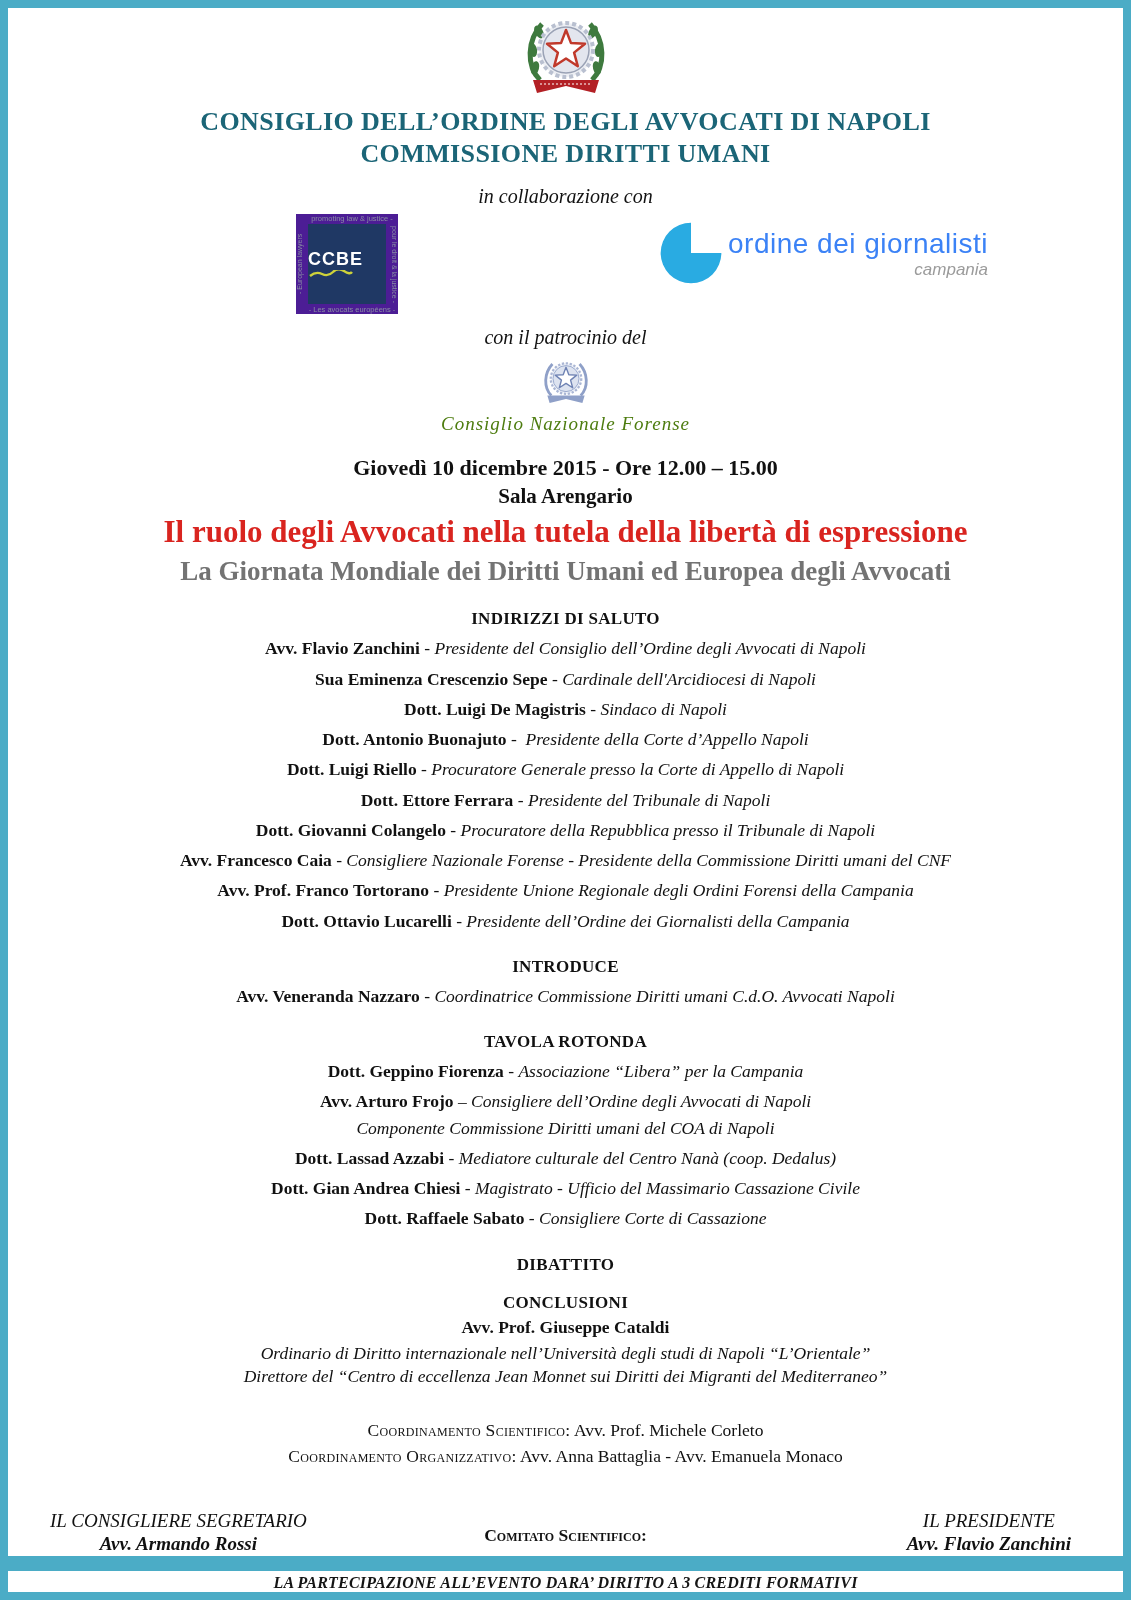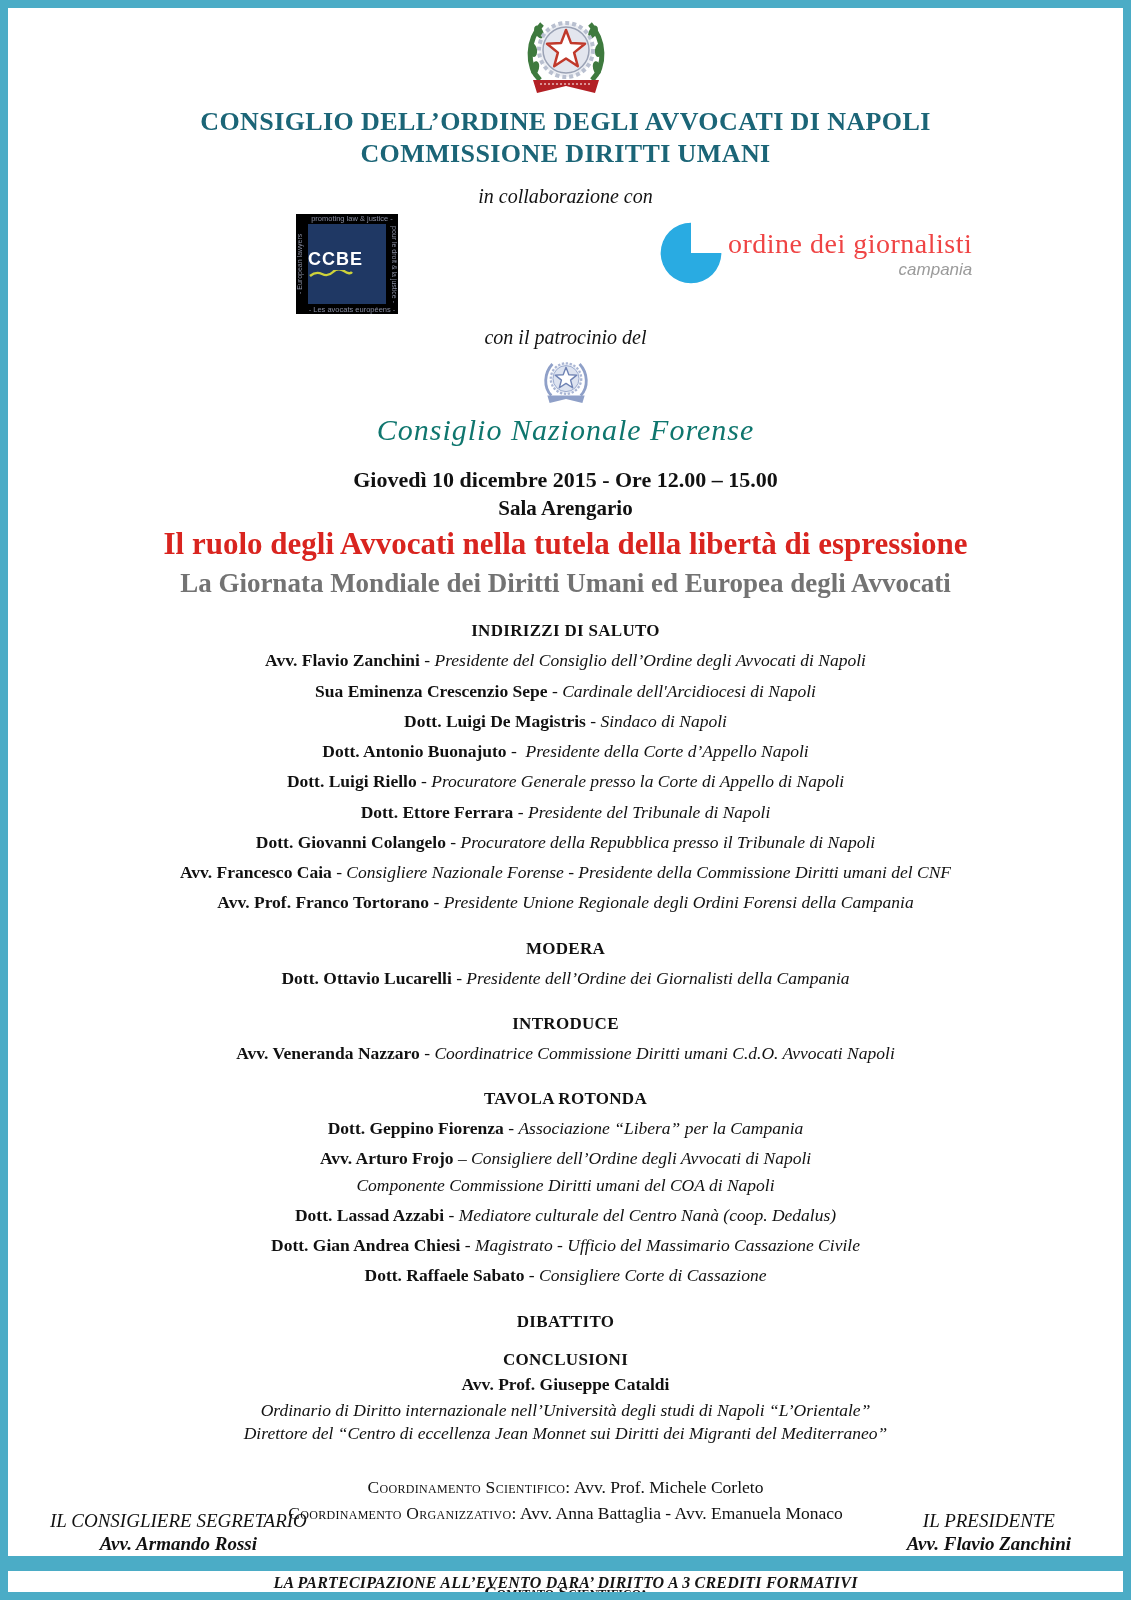--- a/index.html
+++ b/index.html
@@ -14,35 +14,35 @@
     overflow:hidden;
   }
   .center{text-align:center;}
   
   .emblem-wrap{text-align:center;margin-top:6px;}
   .org-name{margin-top:4px;line-height:1.22;font-weight:bold;font-size:26px;color:#1B6577;letter-spacing:0.4px;}
   .org-name div{margin:0;}
   
   .collab-label{margin-top:16px;font-style:italic;font-size:20px;}
   .logos-row{position:relative;height:108px;margin-top:2px;}
-  .ccbe{position:absolute;left:288px;top:4px;width:102px;height:100px;background:#000000;}
+  .ccbe{position:absolute;left:288px;top:4px;width:102px;height:100px;background:#4c1d95;}
   .ccbe-top{position:absolute;top:0;left:10px;right:0;font-family:"Liberation Sans",sans-serif;font-size:7.5px;color:#8a8fa3;text-align:center;}
   .ccbe-bottom{position:absolute;bottom:0;left:10px;right:0;font-family:"Liberation Sans",sans-serif;font-size:7.5px;color:#8a8fa3;text-align:center;}
   .ccbe-left{position:absolute;left:0;top:10px;bottom:10px;width:10px;font-family:"Liberation Sans",sans-serif;font-size:7px;color:#8a8fa3;writing-mode:vertical-rl;transform:rotate(180deg);text-align:center;}
   .ccbe-right{position:absolute;right:0;top:10px;bottom:10px;width:10px;font-family:"Liberation Sans",sans-serif;font-size:7px;color:#8a8fa3;writing-mode:vertical-rl;text-align:center;}
   .ccbe-core{position:absolute;left:12px;top:10px;width:78px;height:80px;background:#1F3864;color:#fff;
     display:flex;flex-direction:column;align-items:flex-start;justify-content:center;}
   .ccbe-word{font-family:"Liberation Sans",sans-serif;font-weight:bold;font-size:18px;letter-spacing:1px;}
   .odg{position:absolute;left:650px;top:10px;display:flex;align-items:flex-start;}
   .odg-text{margin-left:4px;margin-top:8px;text-align:right;}
-  .odg-name{font-family:Liberation Serif, serif;font-size:28px;color:#ef4444;letter-spacing:0.5px;text-align:right;}
+  .odg-name{font-family:Liberation Sans, sans-serif;font-size:28px;color:#3b82f6;letter-spacing:0.5px;text-align:right;}
   .odg-sub{font-family:"Liberation Sans",sans-serif;font-style:italic;font-size:17px;color:#9b9b9b;margin-top:0px;}
   .patron-label{margin-top:8px;font-style:italic;font-size:20px;}
   .cnf-emblem-wrap{text-align:center;margin-top:8px;}
-  .cnf-name{margin-top:2px;font-style:italic;font-size:30px;color:#0f766e;letter-spacing:1px;}
+  .cnf-name{margin-top:2px;font-style:italic;font-size:19px;color:#4d7c0f;letter-spacing:1px;}
   
   .date-line{margin-top:20px;font-weight:bold;font-size:22px;}
   .venue{margin-top:3px;font-weight:bold;font-size:21px;}
   .title-red{margin-top:5px;font-weight:bold;font-size:31px;color:#D9241F;}
   .title-teal{margin-top:6px;font-weight:bold;font-size:27px;color:#737373;}
   
   .sec-heading{margin-top:22px;margin-bottom:10px;font-weight:bold;font-size:17px;letter-spacing:0.3px;}
   .sec-heading.tight{margin-top:26px;}
   .person-line{font-size:17.5px;margin-bottom:11px;line-height:1.1;}
   .pname{font-weight:bold;}
@@ -146,21 +146,20 @@
     <div class="person-line"><span class="pname">Avv. Flavio Zanchini</span><span class="psep"> - </span><span class="prole">Presidente del Consiglio dell’Ordine degli Avvocati di Napoli</span></div>
     <div class="person-line"><span class="pname">Sua Eminenza Crescenzio Sepe</span><span class="psep"> - </span><span class="prole">Cardinale dell'Arcidiocesi di Napoli</span></div>
     <div class="person-line"><span class="pname">Dott. Luigi De Magistris</span><span class="psep"> - </span><span class="prole">Sindaco di Napoli</span></div>
     <div class="person-line"><span class="pname">Dott. Antonio Buonajuto</span><span class="psep"> -  </span><span class="prole">Presidente della Corte d’Appello Napoli</span></div>
     <div class="person-line"><span class="pname">Dott. Luigi Riello</span><span class="psep"> - </span><span class="prole">Procuratore Generale presso la Corte di Appello di Napoli</span></div>
     <div class="person-line"><span class="pname">Dott. Ettore Ferrara</span><span class="psep"> - </span><span class="prole">Presidente del Tribunale di Napoli</span></div>
     <div class="person-line"><span class="pname">Dott. Giovanni Colangelo</span><span class="psep"> - </span><span class="prole">Procuratore della Repubblica presso il Tribunale di Napoli</span></div>
     <div class="person-line"><span class="pname">Avv. Francesco Caia</span><span class="psep"> - </span><span class="prole">Consigliere Nazionale Forense  - Presidente della Commissione Diritti umani del CNF</span></div>
     <div class="person-line"><span class="pname">Avv. Prof. Franco Tortorano</span><span class="psep"> - </span><span class="prole">Presidente Unione Regionale degli Ordini Forensi della Campania</span></div>
 
-    <div class="sec-heading tight">MODERA</div>
     <div class="person-line"><span class="pname">Dott. Ottavio Lucarelli</span><span class="psep"> - </span><span class="prole">Presidente dell’Ordine dei Giornalisti della Campania</span></div>
 
     <div class="sec-heading tight">INTRODUCE</div>
     <div class="person-line"><span class="pname">Avv. Veneranda Nazzaro</span><span class="psep"> - </span><span class="prole">Coordinatrice Commissione Diritti umani C.d.O. Avvocati Napoli</span></div>
 
     <div class="sec-heading tight">TAVOLA ROTONDA</div>
     <div class="person-line"><span class="pname">Dott. Geppino Fiorenza</span><span class="psep"> - </span><span class="prole">Associazione  “Libera” per la Campania</span></div>
     <div class="person-line"><span class="pname">Avv. Arturo Frojo</span><span class="psep"> – </span><span class="prole">Consigliere dell’Ordine degli Avvocati di Napoli</span></div>
     <div class="role2">Componente Commissione Diritti umani del COA di Napoli</div>
     <div class="person-line"><span class="pname">Dott. Lassad Azzabi</span><span class="psep"> - </span><span class="prole">Mediatore culturale del Centro Nanà (coop. Dedalus)</span></div>

